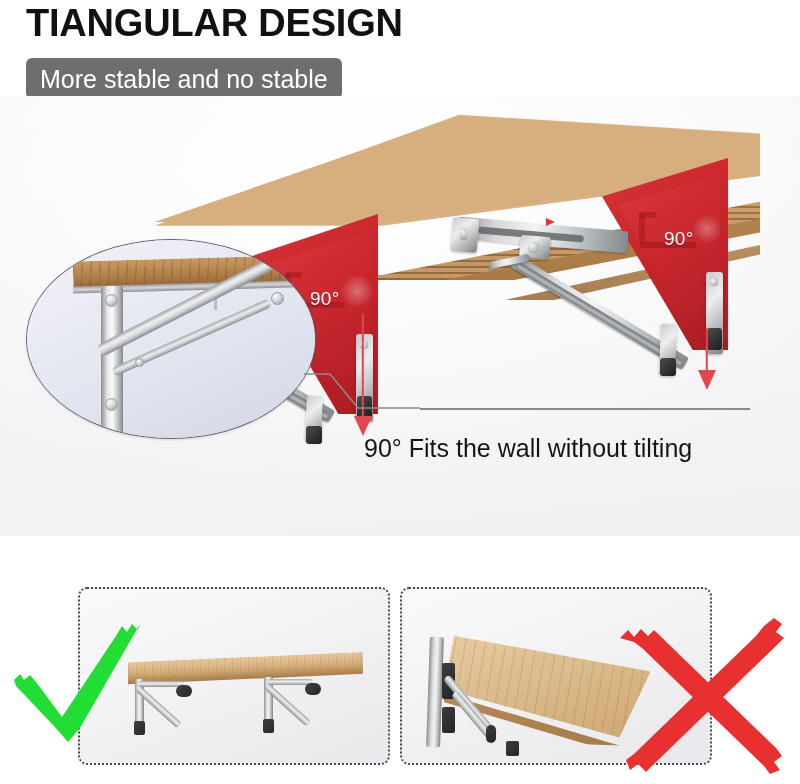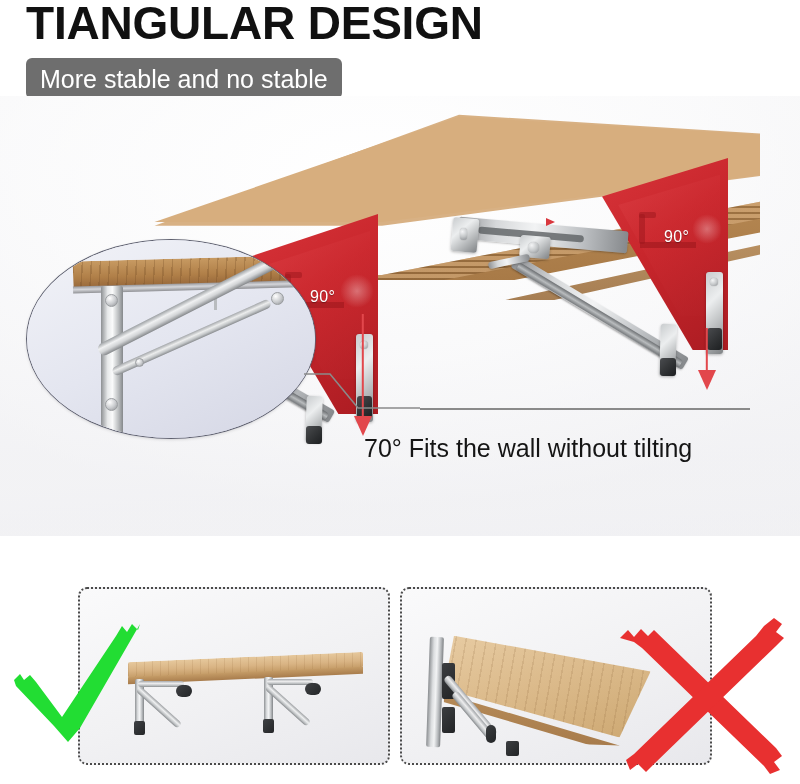--- a/index.html
+++ b/index.html
@@ -12,21 +12,21 @@
   }
   #page {
     position:relative;
     width:800px; height:784px;
     background:#ffffff;
   }
 
   
   #headline {
     position:absolute; left:26px; top:0px;
-    font-size:46px; font-weight:700; letter-spacing:-0.2px;
+    font-size:38px; font-weight:700; letter-spacing:-0.2px;
     color:#111111; line-height:46px; white-space:nowrap;
   }
   #subtitle-badge {
     position:absolute; left:26px; top:58px;
     height:41px; padding:0 14px;
     background:#6e6e6e; border-radius:6px;
     display:flex; align-items:center;
   }
   #subtitle-text {
     font-size:25px; font-weight:400; color:#ffffff;
@@ -119,21 +119,21 @@
     border-radius:3px;
     box-shadow:0 1px 3px rgba(0,0,0,0.28);
   }
   .dark-cap {
     position:absolute;
     background:linear-gradient(135deg,#4a4c4f 0%,#2e3032 60%,#1d1f21 100%);
     border-radius:3px;
   }
   .angle-label {
     position:absolute;
-    color:#ffffff; font-size:16px; font-weight:400;
+    color:#ffffff; font-size:19px; font-weight:400;
     text-shadow:0 1px 1px rgba(0,0,0,0.35);
     white-space:nowrap; letter-spacing:.3px;
   }
   .rivet {
     position:absolute; border-radius:50%;
     background:radial-gradient(circle at 34% 30%,#f4f5f6 0%,#c3c6c8 55%,#8b8e91 100%);
     box-shadow:0 0 1px rgba(0,0,0,.4);
   }
 
   
@@ -444,21 +444,21 @@
     <div class="m-rivet" style="left:78px; top:158px;"></div>
     <div class="m-rivet" style="left:244px; top:52px;"></div>
     <div class="m-rivet" style="left:108px; top:118px; width:9px; height:9px;"></div>
   </div>
 
   <svg id="leader" viewBox="0 0 120 80">
     <polyline points="4,18 30,18 58,52 120,52" fill="none" stroke="#8a8a8a" stroke-width="1.6" stroke-linejoin="miter"></polyline>
   </svg>
   <div style="position:absolute;left:420px;top:408px;width:330px;height:1.6px;background:#8a8a8a;"></div>
 
-  <div id="callout-text">70° Fits the wall without tilting</div>
+  <div id="callout-text">90° Fits the wall without tilting</div>
 
   <div class="panel" id="panel-good">
     <div class="panel-inner">
       <div class="g-board"></div>
       <div class="g-board-edge"></div>
 
       <div class="g-bracket" style="left:55px; top:90px;"></div>
       <div class="g-diag" style="left:58px; top:96px; transform:rotate(42deg);"></div>
       <div class="g-arm" style="left:58px; top:92px; width:46px;"></div>
       <div class="g-dark" style="left:96px; top:96px; width:16px; height:12px; border-radius:6px;"></div>

